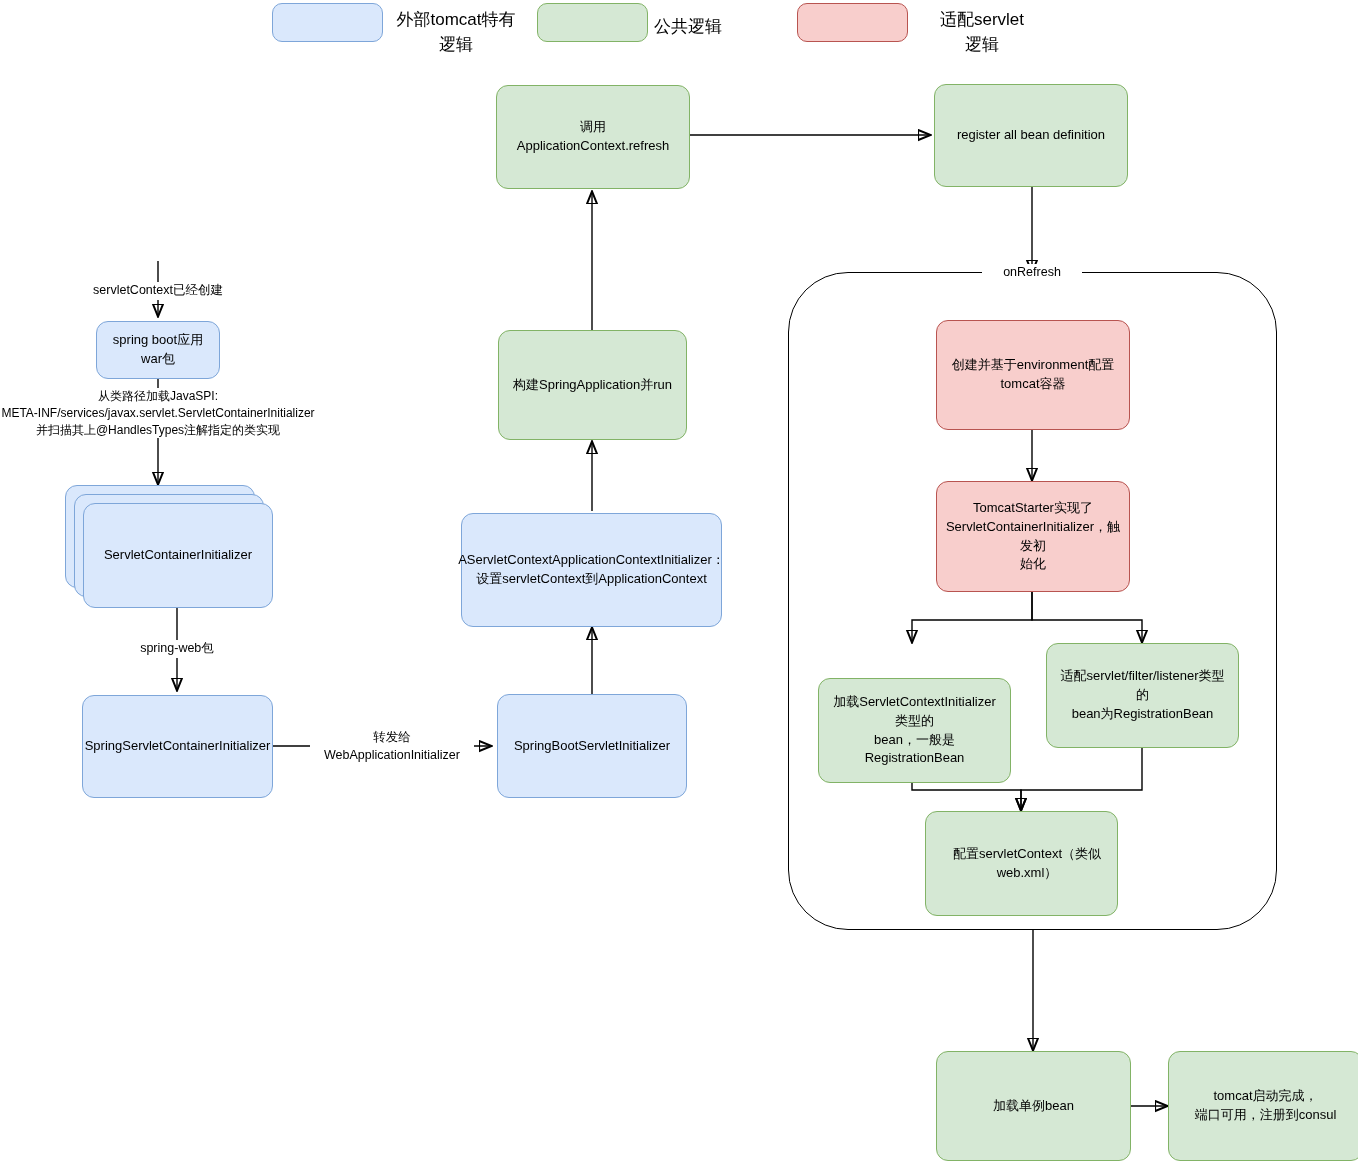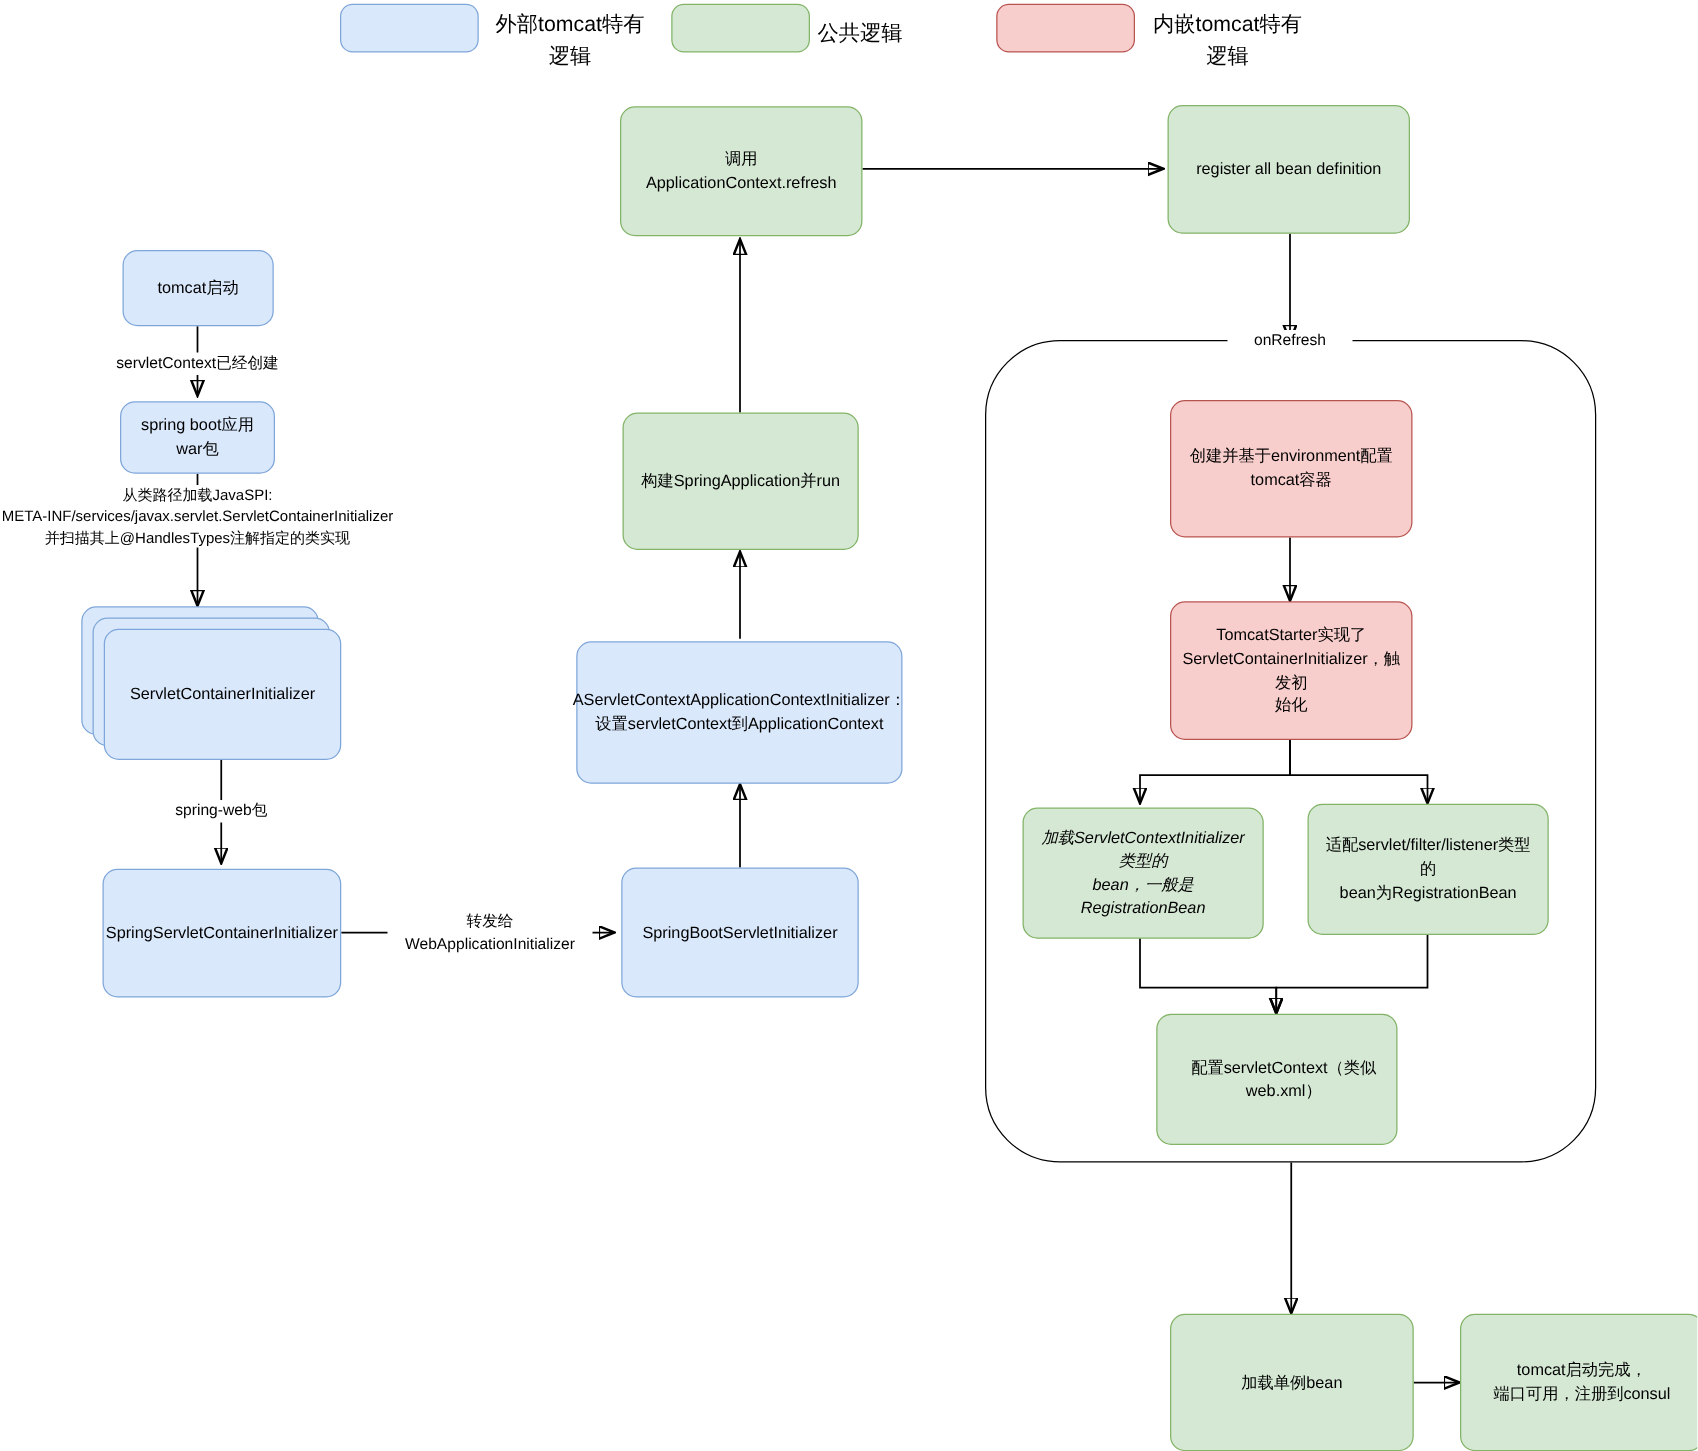--- a/index.html
+++ b/index.html
@@ -105,21 +105,21 @@
 <div id="canvas">
 
   <div class="legend-swatch" style="left:272px; top:3px; width:111px; height:39px; background:#dae8fc; border-color:#7ea6d9;"></div>
   <div class="legend-label" style="left:396px; top:8px; width:120px;">外部tomcat特有
 逻辑</div>
 
   <div class="legend-swatch" style="left:537px; top:3px; width:111px; height:39px; background:#d5e8d4; border-color:#82b366;"></div>
   <div class="legend-label" style="left:628px; top:15px; width:120px;">公共逻辑</div>
 
   <div class="legend-swatch" style="left:797px; top:3px; width:111px; height:39px; background:#f8cecc; border-color:#b85450;"></div>
-  <div class="legend-label" style="left:922px; top:8px; width:120px;">内嵌tomcat特有
+  <div class="legend-label" style="left:922px; top:8px; width:120px;">适配servlet
 逻辑</div>
 
   <div class="group-container" style="left:788px; top:272px; width:489px; height:658px;"></div>
 
   <svg id="wires" viewBox="0 0 1358 1161">
     <defs>
       <marker id="arrow" markerWidth="10" markerHeight="10" refX="8.5" refY="4" orient="auto" markerUnits="strokeWidth">
         <path d="M0,0.4 L9,4 L0,7.6 z" fill="#000" stroke="none"></path>
       </marker>
     </defs>
@@ -142,21 +142,20 @@
     <path d="M1032,592 L1032,620 L1142,620 L1142,642" marker-end="url(#arrow)"></path>
 
     <path d="M912,748 L912,790 L1021,790 L1021,810" marker-end="url(#arrow)"></path>
     <path d="M1142,748 L1142,790 L1021,790 L1021,810" marker-end="url(#arrow)"></path>
 
     <line x1="1033" y1="930" x2="1033" y2="1050" marker-end="url(#arrow)"></line>
 
     <line x1="1131" y1="1106" x2="1167" y2="1106" marker-end="url(#arrow)"></line>
   </svg>
 
-  <div class="node fill-blue" style="left:98px; top:200px; width:121px; height:61px;">tomcat启动</div>
 
   <div class="node fill-blue" style="left:96px; top:321px; width:124px; height:58px;">spring boot应用war包</div>
 
   <div class="stack-shadow" style="left:65px; top:485px; width:190px; height:103px;"></div>
   <div class="stack-shadow" style="left:74px; top:494px; width:190px; height:103px;"></div>
   <div class="node fill-blue" style="left:83px; top:503px; width:190px; height:105px;">ServletContainerInitializer</div>
 
   <div class="node fill-blue" style="left:82px; top:695px; width:191px; height:103px;">SpringServletContainerInitializer</div>
 
   <div class="node fill-blue" style="left:497px; top:694px; width:190px; height:104px;">SpringBootServletInitializer</div>
@@ -170,21 +169,21 @@
 
   <div class="node fill-green" style="left:934px; top:84px; width:194px; height:103px;">register all bean definition</div>
 
   <div class="node fill-red" style="left:936px; top:320px; width:194px; height:110px;">创建并基于environment配置
 tomcat容器</div>
 
   <div class="node fill-red" style="left:936px; top:481px; width:194px; height:111px;">TomcatStarter实现了
 ServletContainerInitializer，触发初
 始化</div>
 
-  <div class="node fill-green" style="left:818px; top:646px; width:193px; height:105px;font-style:italic;">加载ServletContextInitializer类型的
+  <div class="node fill-green" style="left:818px; top:678px; width:193px; height:105px;">加载ServletContextInitializer类型的
 bean，一般是RegistrationBean</div>
 
   <div class="node fill-green" style="left:1046px; top:643px; width:193px; height:105px;">适配servlet/filter/listener类型的
 bean为RegistrationBean</div>
 
   <div class="node fill-green" style="left:925px; top:811px; width:193px; height:105px;padding-left:19px;">配置servletContext（类似
 web.xml）</div>
 
   <div class="node fill-green" style="left:936px; top:1051px; width:195px; height:110px;">加载单例bean</div>
 

